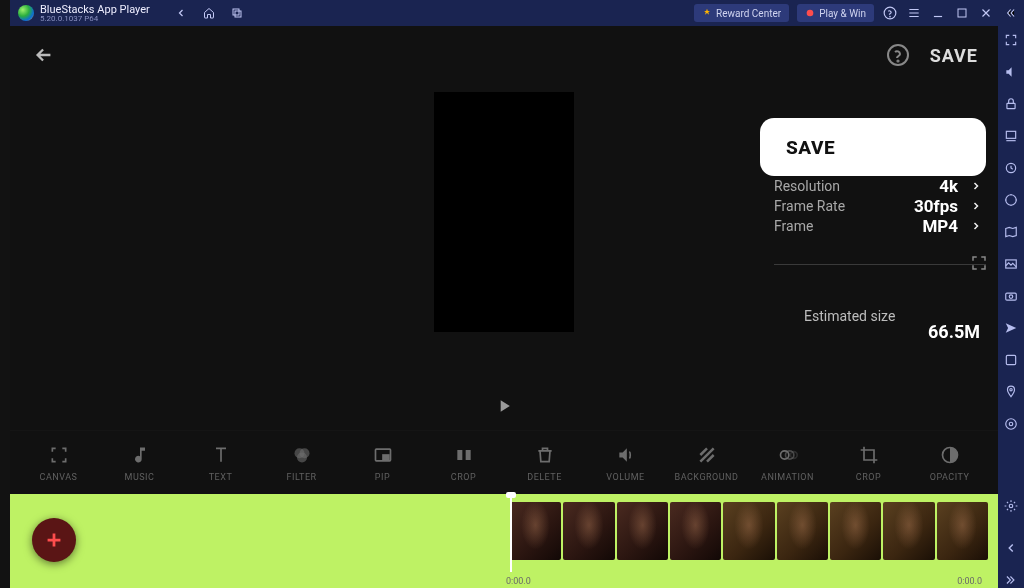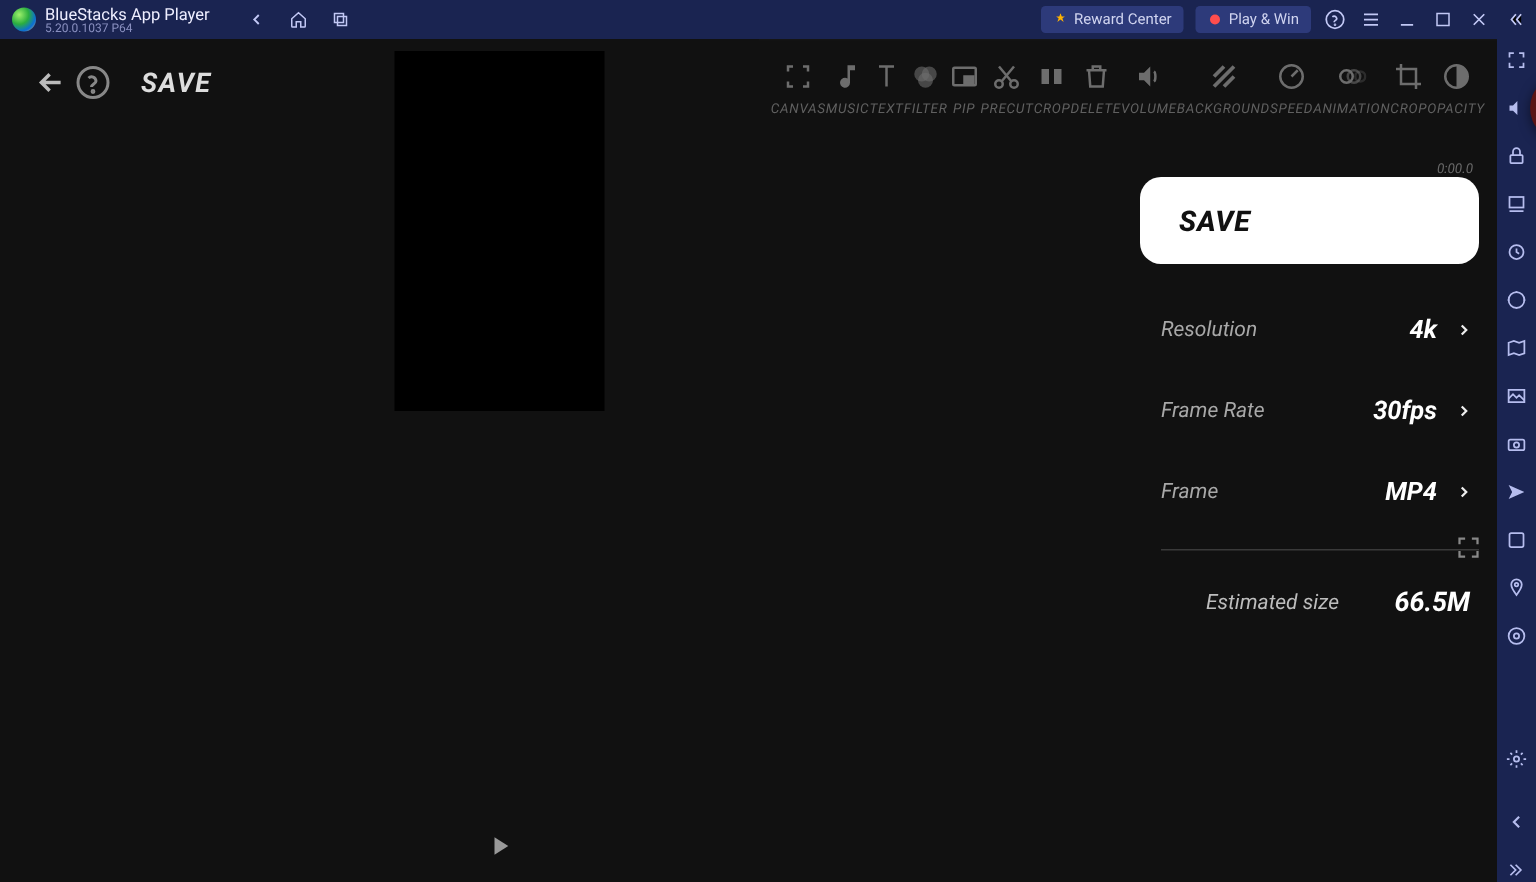--- a/index.html
+++ b/index.html
@@ -1,56 +1,56 @@
 <!DOCTYPE html>
 <html><head>
 <meta charset="utf-8">
 <style>
   * { box-sizing: border-box; margin: 0; padding: 0; }
   html, body { width: 1024px; height: 588px; overflow: hidden; font-family: -apple-system, BlinkMacSystemFont, "Segoe UI", Roboto, sans-serif; background: #000; }
-  .root { display: flex; flex-direction: column; width: 100%; height: 100%; background: #121212; }
+  .root { display: flex; flex-direction: column; width: 100%; height: 100%; background: #121212; padding-left: 10px; }
   
   .titlebar { height: 26px; background: #1a2451; display: flex; align-items: center; color: #d0d4f0; font-size: 11px; }
   .tb-left { display: flex; align-items: center; gap: 6px; padding-left: 8px; }
   .tb-logo { width: 16px; height: 16px; border-radius: 50%; background: radial-gradient(circle at 30% 30%, #9df06b, #2bae3f 40%, #0b6ed6 70%, #ffc63a); }
   .tb-title { display: flex; flex-direction: column; line-height: 1; }
   .tb-title .name { font-size: 11px; color: #eef; }
   .tb-title .sub { font-size: 8px; color: #8a90c0; }
   .tb-nav { display: flex; gap: 14px; margin-left: 18px; color: #c2c8f5; }
   .tb-nav .ic { width: 14px; height: 14px; display: flex; align-items: center; justify-content: center; cursor: pointer; }
   .tb-right { margin-left: auto; display: flex; align-items: center; gap: 8px; padding-right: 6px; }
   .pill { height: 18px; padding: 0 8px; border-radius: 3px; background: #2d3a7a; display: flex; align-items: center; gap: 4px; font-size: 10px; cursor: pointer; }
   .pill .dotlogo { width: 10px; height: 10px; }
   .tb-ico { width: 16px; height: 16px; display: flex; align-items: center; justify-content: center; cursor: pointer; color: #c2c8f5; }
   
   .main { flex: 1; display: flex; background: #111; position: relative; }
-  .content { flex: 1; display: flex; position: relative; background: #111; font-style: italic; }
+  .content { flex: 1; display: flex; flex-direction: column; position: relative; background: #111; }
   
   .toprow { height: 58px; display: flex; align-items: center; padding: 0 20px; }
   .back { width: 28px; height: 28px; display: flex; align-items: center; justify-content: center; color: #bbb; cursor: pointer; }
   .toprow .spacer { flex: 1; }
   .help { width: 28px; height: 28px; display: flex; align-items: center; justify-content: center; color: #888; cursor: pointer; margin-right: 18px; }
   .save-link { color: #ddd; font-weight: 700; font-size: 18px; letter-spacing: 1px; cursor: pointer; }
   
   .stage { flex: 1; display: flex; flex-direction: column; align-items: center; }
   .preview-wrap { flex: 1; display: flex; align-items: flex-start; justify-content: center; }
   .preview { width: 140px; height: 240px; background: #000; margin-top: 8px; }
   .playbtn { width: 28px; height: 28px; display: flex; align-items: center; justify-content: center; color: #999; margin: 14px 0 10px 0; cursor: pointer; }
   
   .panel { position: absolute; right: 12px; top: 92px; width: 226px; display: flex; flex-direction: column; }
   .save-btn { height: 58px; background: #fff; color: #111; border-radius: 14px; display: flex; align-items: center; padding-left: 26px; font-weight: 800; font-size: 19px; letter-spacing: 0.5px; cursor: pointer; }
-  .optrow { display: flex; align-items: center; justify-content: flex-end; gap: 12px; margin-top: 34px; padding-right: 2px; }
+  .optrow { display: flex; align-items: center; justify-content: flex-end; gap: 12px; padding-right: 2px; }
   .optrow .lbl { color: #a8a8a8; font-size: 14px; flex: 1; text-align: left; padding-left: 14px; }
   .optrow .val { color: #fff; font-weight: 700; font-size: 17px; }
   .optrow .chev { color: #eee; width: 14px; display: flex; align-items: center; }
   .divider { height: 1px; background: #3a3a3a; margin: 28px 0 0 14px; position: relative; }
   .fs-icon { position: absolute; right: -2px; top: -10px; color: #888; }
   .estrow { display: flex; align-items: center; justify-content: space-between; margin-top: 24px; padding-left: 0px; padding-right: 6px; }
   .estrow .lbl { color: #bdbdbd; font-size: 14px; margin-left: 44px; }
-  .estrow .val { color: #fff; font-weight: 700; font-size: 18px; }
+  .estrow .val { color: #fff; font-weight: 700; font-size: 18px; margin-top: 32px; }
   
   .toolbar { height: 64px; display: flex; align-items: center; padding: 0 8px; background: #111; border-top: 1px solid rgba(255,255,255,0.02); }
   .tool { flex: 1; display: flex; flex-direction: column; align-items: center; gap: 6px; color: #606060; cursor: pointer; font-size: 9px; letter-spacing: 0.5px; }
   .tool .ticon { width: 22px; height: 22px; display: flex; align-items: center; justify-content: center; color: #6d6d6d; }
   
   .timeline { height: 94px; display: flex; background: #bef264; position: relative; }
   .addbtn { position: absolute; left: 22px; top: 24px; width: 44px; height: 44px; border-radius: 50%; background: #5a1515; display: flex; align-items: center; justify-content: center; color: #ff4d4d; cursor: pointer; box-shadow: 0 2px 8px rgba(0,0,0,0.5); }
   .track { position: absolute; left: 500px; right: 10px; top: 8px; height: 58px; display: flex; gap: 2px; }
   .frame { flex: 1; background: linear-gradient(135deg, #4a2a20 0%, #2a1510 60%, #120806 100%); border-radius: 2px; position: relative; overflow: hidden; }
   .frame::after { content: ''; position: absolute; inset: 0; background: radial-gradient(ellipse 40% 60% at 50% 40%, rgba(200,140,100,0.35), transparent 70%); }
@@ -258,30 +258,20 @@
             <span class="ticon">
               <svg width="20" height="20" viewBox="0 0 24 24" fill="none" stroke="currentColor" stroke-width="2">
                 <rect x="3" y="5" width="18" height="14" rx="1"></rect>
                 <rect x="12" y="12" width="7" height="5" fill="currentColor"></rect>
               </svg>
             </span>
             <span>PIP</span>
           </div>
         <div class="tool">
             <span class="ticon">
-              <svg width="20" height="20" viewBox="0 0 24 24" fill="none" stroke="currentColor" stroke-width="2">
-                <circle cx="6" cy="18" r="3"></circle>
-                <circle cx="18" cy="18" r="3"></circle>
-                <path d="M8 16L18 4M16 16L6 4"></path>
-              </svg>
-            </span>
-            <span>PRECUT</span>
-          </div>
-        <div class="tool">
-            <span class="ticon">
               <svg width="20" height="20" viewBox="0 0 24 24" fill="currentColor">
                 <rect x="4" y="6" width="6" height="12"></rect>
                 <rect x="14" y="6" width="6" height="12"></rect>
               </svg>
             </span>
             <span>CROP</span>
           </div>
         <div class="tool">
             <span class="ticon">
               <svg width="20" height="20" viewBox="0 0 24 24" fill="none" stroke="currentColor" stroke-width="2">
@@ -299,29 +289,20 @@
             </span>
             <span>VOLUME</span>
           </div>
         <div class="tool">
             <span class="ticon">
               <svg width="20" height="20" viewBox="0 0 24 24" fill="none" stroke="currentColor" stroke-width="3">
                 <path d="M4 20L20 4M4 12L12 4M12 20l8-8"></path>
               </svg>
             </span>
             <span>BACKGROUND</span>
-          </div>
-        <div class="tool">
-            <span class="ticon">
-              <svg width="20" height="20" viewBox="0 0 24 24" fill="none" stroke="currentColor" stroke-width="2">
-                <circle cx="12" cy="12" r="9"></circle>
-                <path d="M12 12l5-5"></path>
-              </svg>
-            </span>
-            <span>SPEED</span>
           </div>
         <div class="tool">
             <span class="ticon">
               <svg width="20" height="20" viewBox="0 0 24 24" fill="none" stroke="currentColor" stroke-width="2">
                 <circle cx="8" cy="12" r="5"></circle>
                 <circle cx="14" cy="12" r="5" opacity="0.6"></circle>
                 <circle cx="19" cy="12" r="4" opacity="0.3"></circle>
               </svg>
             </span>
             <span>ANIMATION</span>

